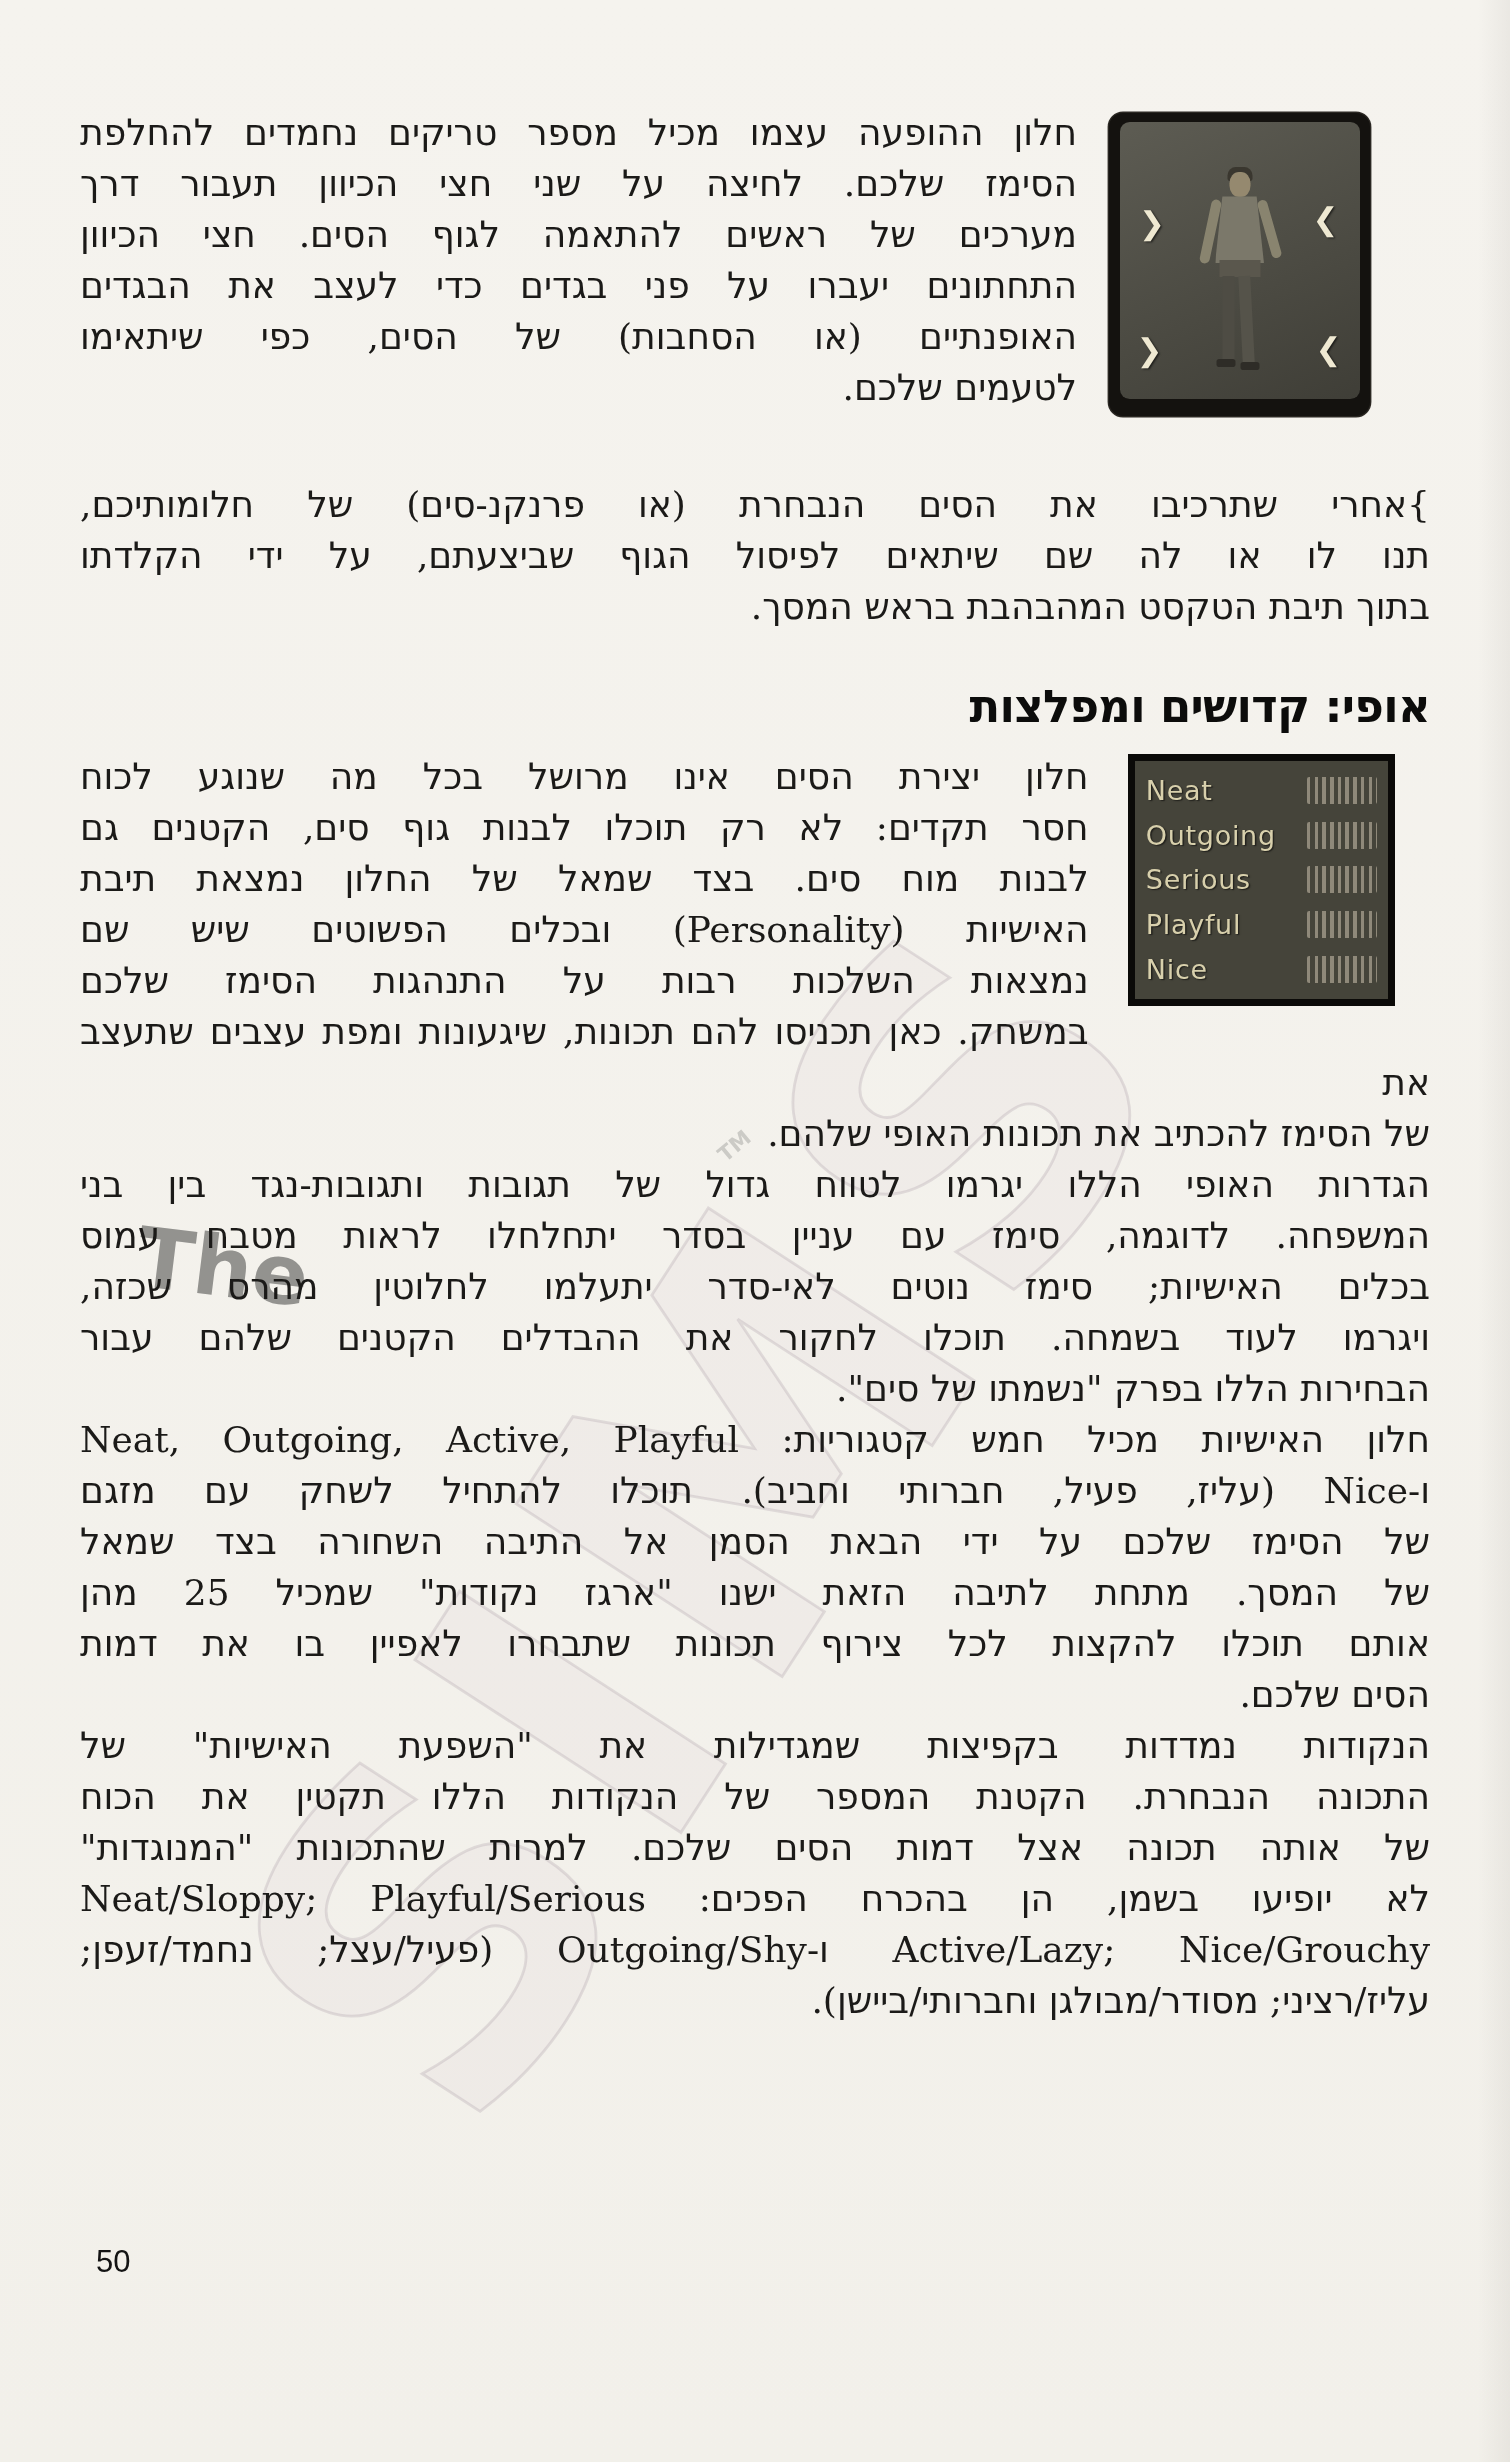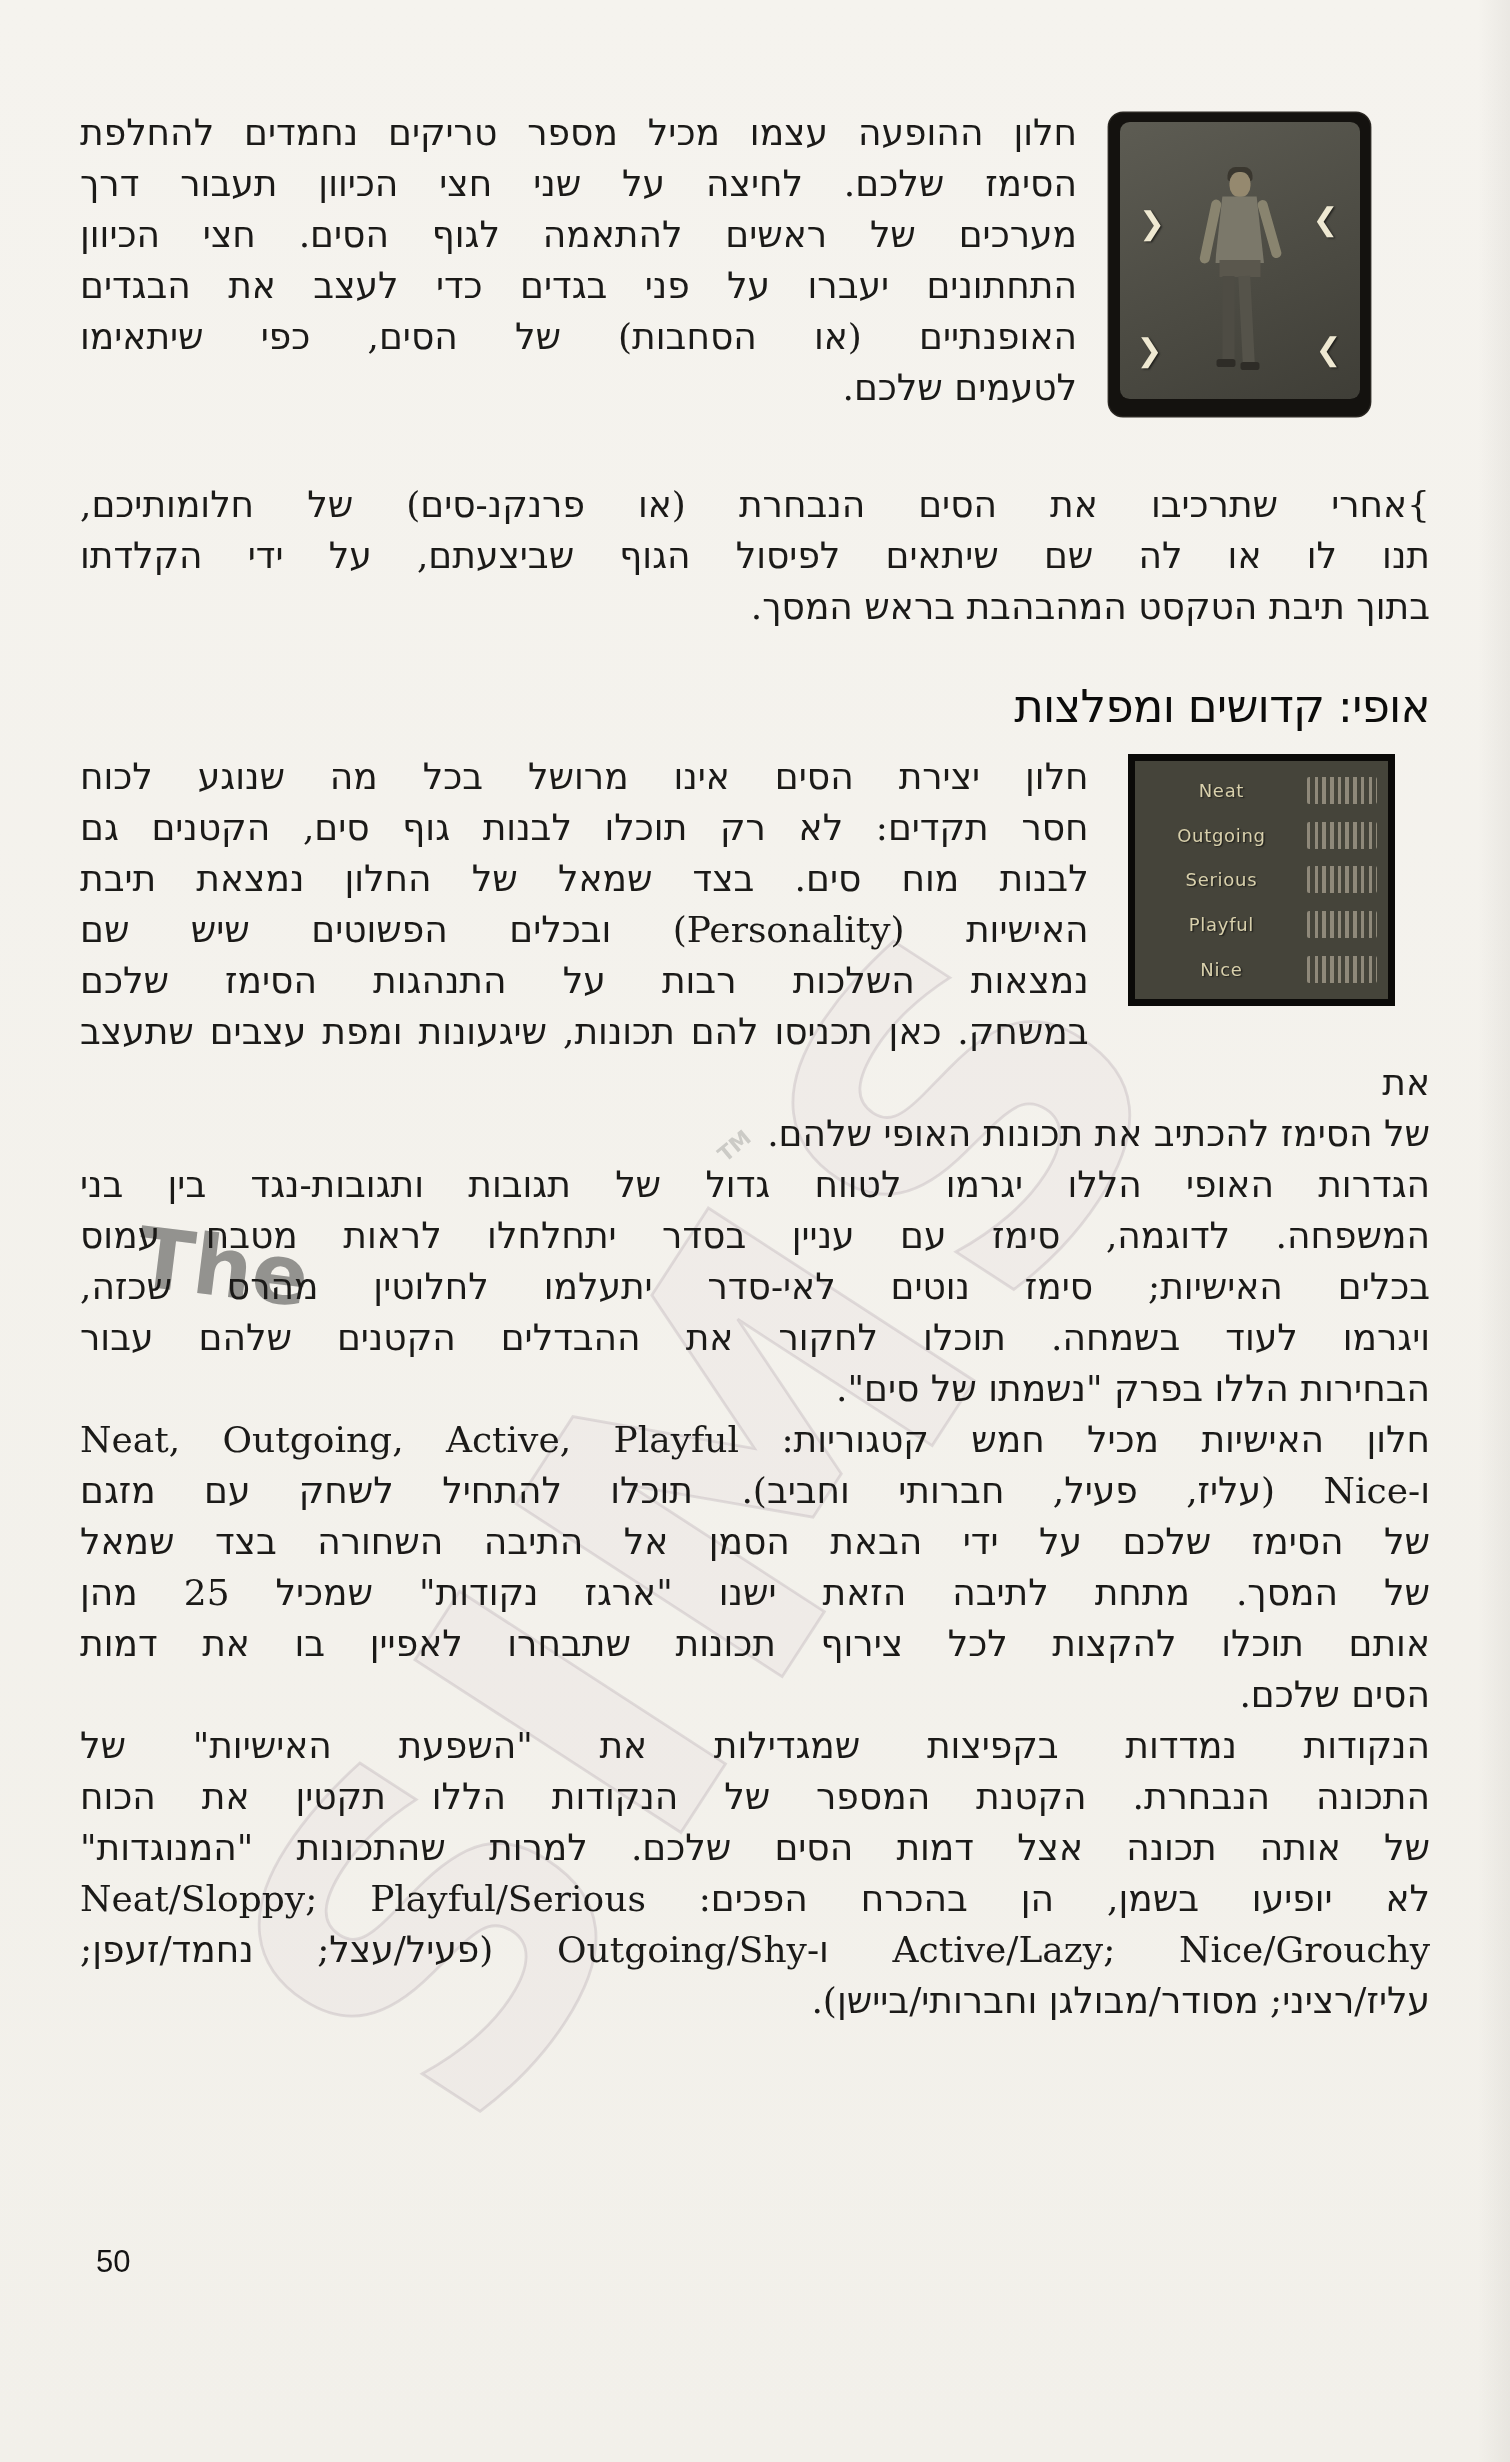--- a/index.html
+++ b/index.html
@@ -32,21 +32,21 @@
     background:linear-gradient(to left,rgba(60,50,45,.06),rgba(0,0,0,0));}
   
   .content{
     position:absolute;z-index:1;top:107px;right:80px;left:80px;
     direction:rtl;font-size:36px;
   }
   .line{ text-align:justify; text-align-last:justify; line-height:51px; }
   .line.last{ text-align-last:right; }
   .para2{margin-top:66px;}
   .section-heading{
-    font-family:"DejaVu Sans",sans-serif;font-weight:400;font-size:45px;line-height:60px;
+    font-family:"DejaVu Sans",sans-serif;font-weight:700;font-size:45px;line-height:60px;
     margin-top:45px;margin-bottom:14px;color:#0c0c0b;letter-spacing:-0.7px;
   }
   
   .rotate-panel{
     float:right;width:261px;height:303px;margin:5.6px 60px 21px 32px;
     background:#14120f;border-radius:14px;position:relative;
     box-shadow:0 0 0 1.4px #2a2722;
   }
   .rotate-inner{
     position:absolute;left:10.5px;right:10.5px;top:9.8px;bottom:17px;
@@ -71,21 +71,21 @@
   .sim-foot-l{top:195px;left:46px;width:19.6px;height:7.7px;background:#2e2c27;border-radius:2.8px;}
   
   .pers-panel{
     float:right;width:231px;height:210px;margin:2.8px 35px 17px 39px;
     border:7px solid #0b0a08;background:#45443a;
     display:flex;flex-direction:column;justify-content:space-between;
     padding:14px 11.2px;box-sizing:content-box;direction:ltr;
   }
   .trait-row{display:flex;align-items:center;justify-content:flex-end;gap:9.8px;height:31px;}
   .trait-label{
-    flex:1;text-align:center;font-family:"DejaVu Sans",sans-serif;font-size:18px;
+    flex:1;text-align:left;font-family:"DejaVu Sans",sans-serif;font-size:27px;
     color:#d8d0ac;text-shadow:1.4px 1.4px 1.4px rgba(0,0,0,.55);letter-spacing:0.7px;
   }
   .trait-meter{
     width:70px;height:27px;border-radius:2.1px;opacity:.85;
     background:repeating-linear-gradient(90deg,#9c9585 0 3.5px,rgba(0,0,0,0) 3.5px 7.7px);
   }
   
   .page-number{
     position:absolute;z-index:2;left:96px;top:2244px;
     font-family:"Liberation Sans","DejaVu Sans",sans-serif;font-size:31px;color:#141414;

